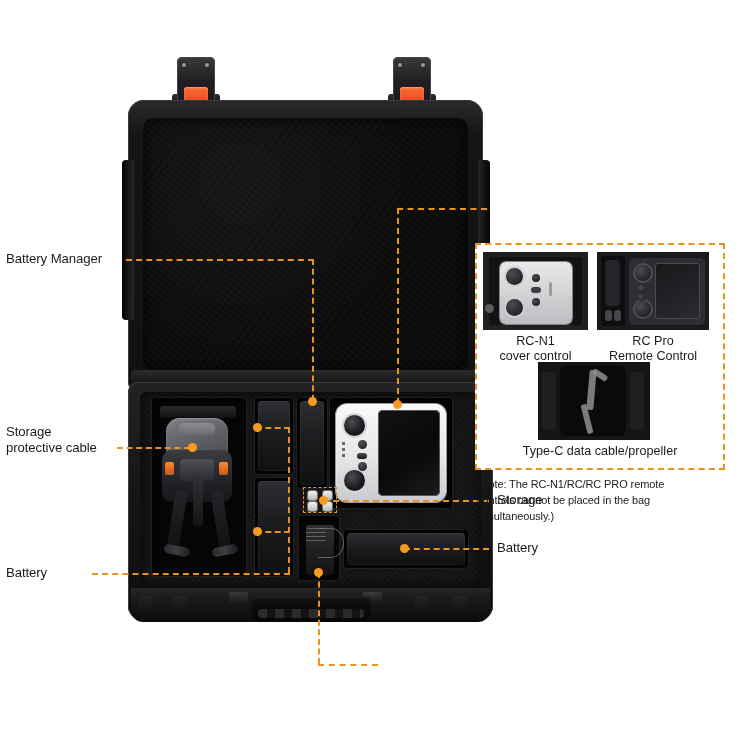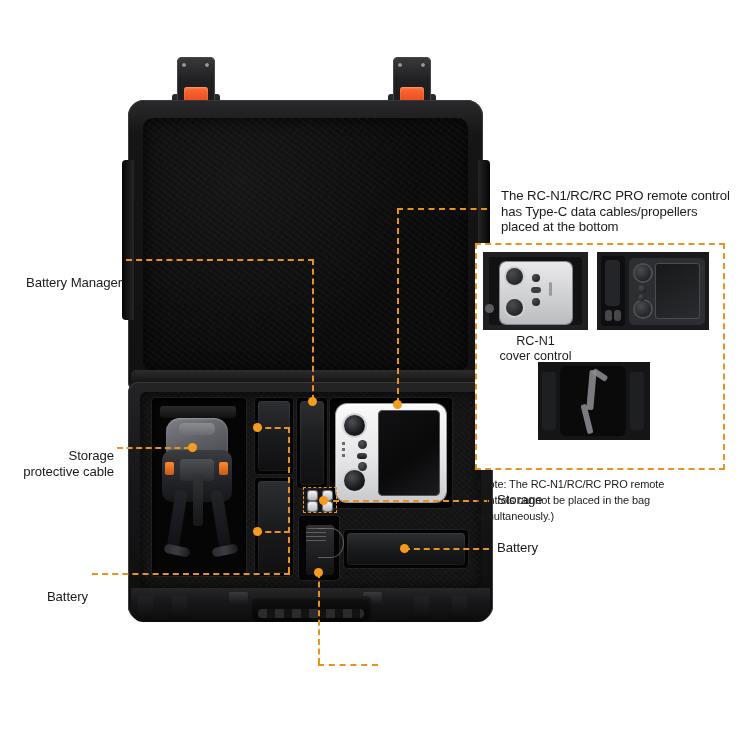--- a/index.html
+++ b/index.html
@@ -15,21 +15,21 @@
   
   .label {
     position: absolute;
     color: #1b1b1b;
     font-size: 13.2px;
     line-height: 15.5px;
     white-space: pre-line;
     letter-spacing: -0.1px;
   }
   .label.r { text-align: left; }
-  .label.l { text-align: right; margin-top: 24px; }
+  .label.l { text-align: left; }
 
   
   .dash-h {
     position: absolute;
     height: 0;
     border-top: 2px dashed #E8921F;
   }
   .dash-v {
     position: absolute;
     width: 0;
@@ -435,23 +435,20 @@
   <div class="dash-h" style="left:323px;top:500px;width:166px;"></div>
   <div class="dot" style="left:319px;top:496px;"></div>
 
   <div class="dash-h" style="left:404px;top:548px;width:85px;"></div>
   <div class="dot" style="left:400px;top:544px;"></div>
 
   <div class="dash-v" style="left:318px;top:572px;height:92px;"></div>
   <div class="dash-h" style="left:318px;top:664px;width:60px;"></div>
   <div class="dot" style="left:314px;top:568px;"></div>
 
-  <div class="label r" style="left:501px;top:188px;width:248px;">The RC-N1/RC/RC PRO remote control
-has Type-C data cables/propellers
-placed at the bottom</div>
 
   <div class="label l" style="left:6px;top:251px;width:116px;">Battery Manager</div>
 
   <div class="label l" style="left:6px;top:424px;width:108px;">Storage
 protective cable</div>
 
   <div class="label l" style="left:6px;top:565px;width:82px;">Battery</div>
 
   <div class="label r" style="left:497px;top:492px;width:120px;">Storage</div>
 
@@ -492,18 +489,21 @@
     <div class="pi-dark" style="left:22px;top:4px;width:66px;height:70px;background:#0a0a0b;border-radius:6px;"></div>
     <div class="pi-cable" style="left:50px;top:8px;width:7px;height:40px;transform:rotate(5deg);"></div>
     <div class="pi-cable" style="left:46px;top:42px;width:6px;height:30px;transform:rotate(-14deg);"></div>
     <div class="pi-cable" style="left:54px;top:10px;width:16px;height:6px;transform:rotate(34deg);"></div>
     <div class="pi-dark" style="left:4px;top:10px;width:14px;height:58px;background:#1e1f21;border-radius:3px;"></div>
     <div class="pi-dark" style="left:92px;top:10px;width:14px;height:58px;background:#1e1f21;border-radius:3px;"></div>
   </div>
 
   <div class="inset-cap" style="left:483px;top:334px;width:105px;">RC-N1
 cover control</div>
+  <div class="inset-cap" style="left:595px;top:334px;width:116px;">RC Pro
+Remote Control</div>
+  <div class="inset-cap" style="left:480px;top:444px;width:240px;">Type-C data cable/propeller</div>
 
   <div class="label r" style="left:477px;top:476px;width:262px;font-size:11px;line-height:16px;">(Note: The RC-N1/RC/RC PRO remote
 controls cannot be placed in the bag
 simultaneously.)</div>
 
 </div>
 
 </body></html>

